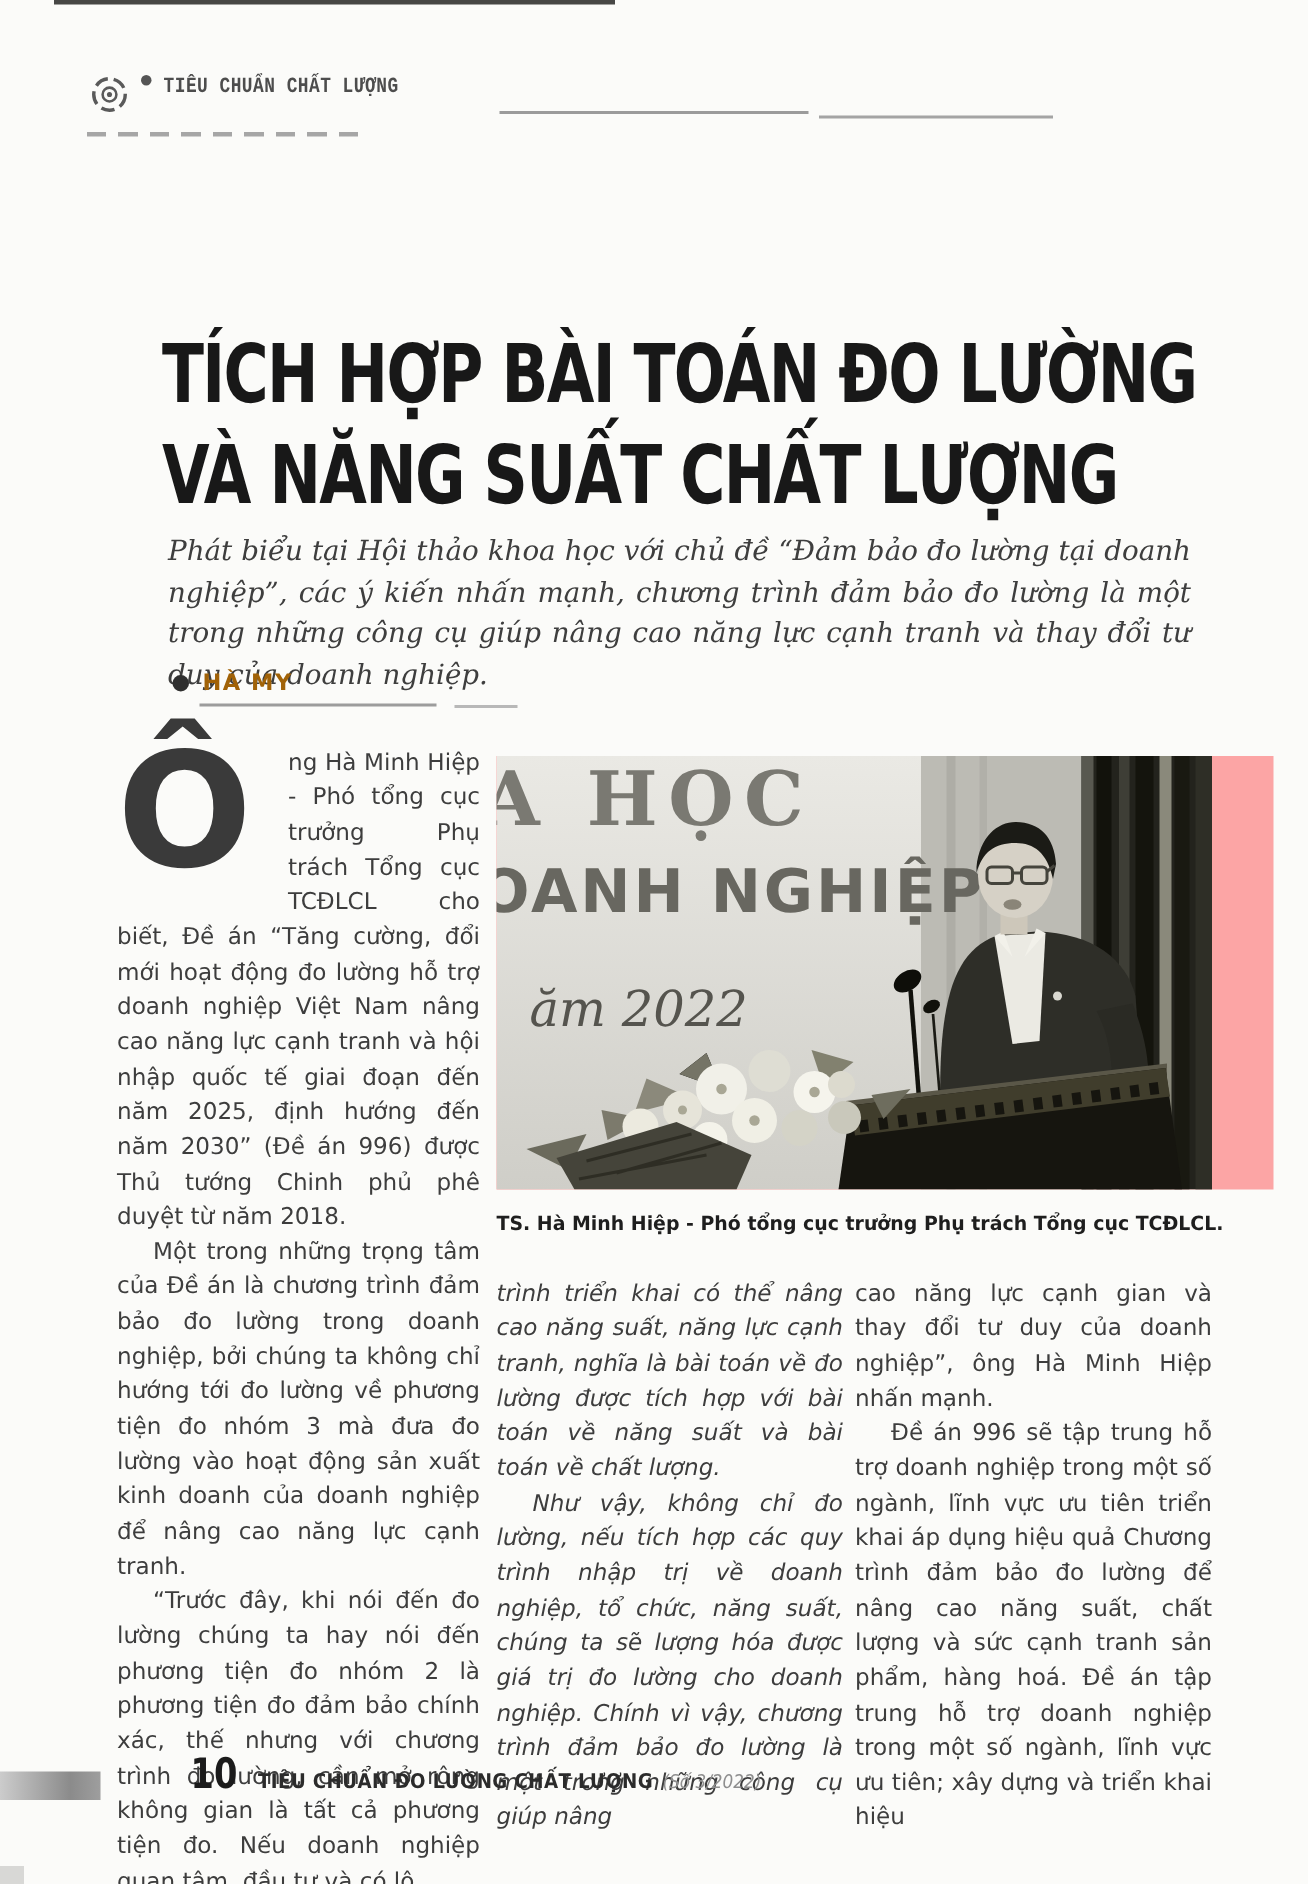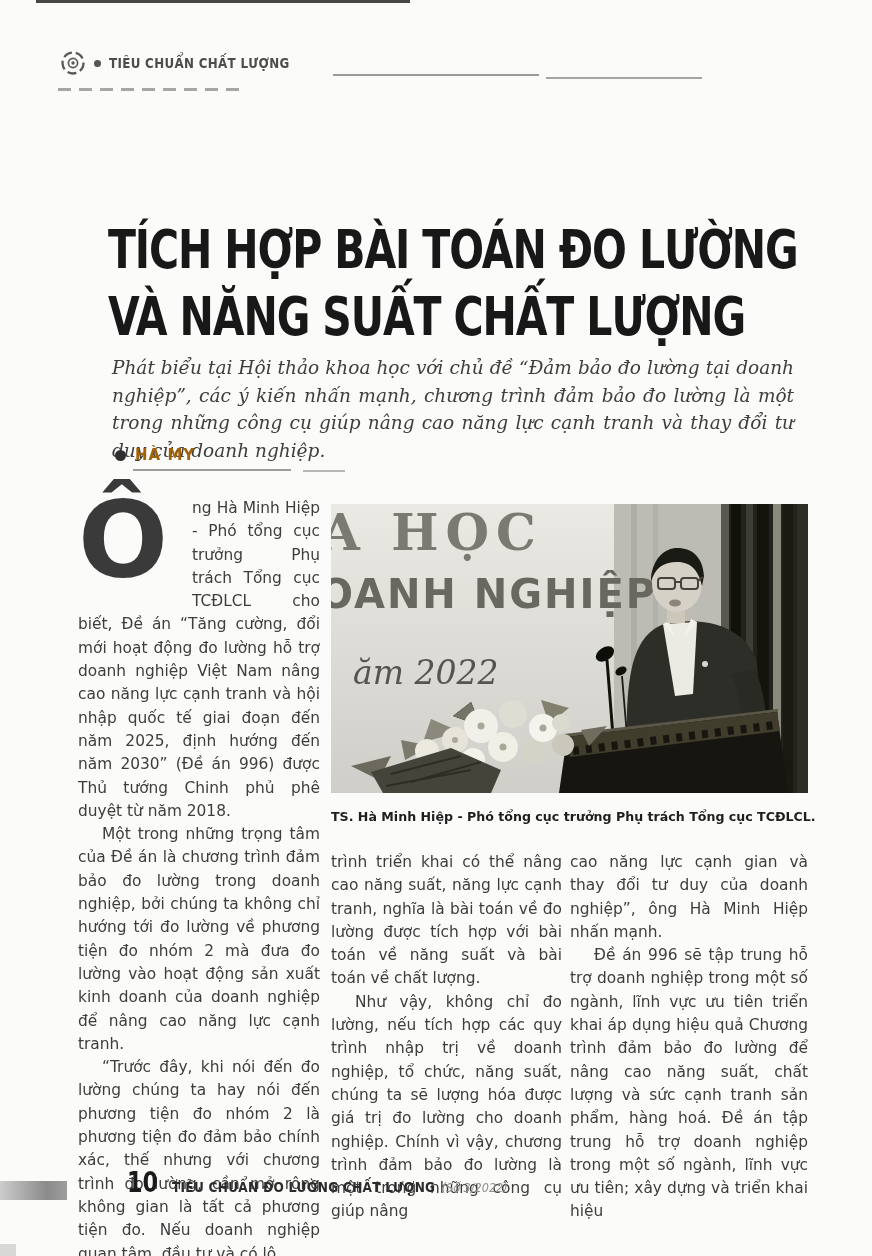--- a/index.html
+++ b/index.html
@@ -6,21 +6,21 @@
   .page{position:relative;width:872px;height:1256px;background:#fbfbf9;overflow:hidden;
         font-family:"DejaVu Sans",sans-serif;}
 
   
   .scan-topline{position:absolute;left:36px;top:0;width:374px;height:3px;background:#474745;}
   .scan-rule1{position:absolute;left:333px;top:74px;width:206px;height:2px;background:#9b9b9b;}
   .scan-rule2{position:absolute;left:546px;top:77px;width:156px;height:2px;background:#a4a4a4;}
   .scan-corner{position:absolute;left:0;top:1244px;width:16px;height:12px;background:#d8d8d6;}
 
   
-  .hdr{position:absolute;left:60px;top:50px;display:flex;align-items:center;gap:8px;}
+  .hdr{position:absolute;left:60px;top:50px;display:flex;align-items:flex-start;gap:8px;font-family:Liberation Mono, monospace;}
   .hdr-bullet{width:7px;height:7px;border-radius:50%;background:#555;}
   .hdr-label{font-weight:bold;font-size:14.5px;color:#4d4d4d;letter-spacing:.4px;
              transform:scaleX(.82);transform-origin:0 50%;white-space:nowrap;}
   .hdr-dashes{position:absolute;left:58px;top:88px;width:182px;height:3px;
               background:repeating-linear-gradient(90deg,#a6a6a6 0 13px,transparent 13px 21px);}
 
   
   .title{position:absolute;left:108px;top:216px;color:#181818;font-weight:bold;}
   .title-line{display:block;font-size:54px;line-height:67px;letter-spacing:-1.5px;
               transform:scaleX(.76);transform-origin:0 0;white-space:nowrap;}
@@ -32,29 +32,29 @@
   
   .byline{position:absolute;left:115px;top:446px;display:flex;align-items:center;gap:9px;}
   .byline-dot{width:11px;height:11px;border-radius:50%;background:#2f2f2f;}
   .byline-name{font-size:15px;font-weight:bold;color:#a16207;letter-spacing:1px;}
   .byline-rule{position:absolute;left:133px;top:469px;width:158px;height:1.5px;background:#9c9c9c;}
   .byline-rule2{position:absolute;left:303px;top:470px;width:42px;height:1.5px;background:#b8b8b8;}
 
   
   .col{position:absolute;}
   .col1{left:78px;top:497px;width:242px;}
-  .col2{left:331px;top:851px;width:231px;}
+  .col2{left:331px;top:851px;width:231px;font-style:italic;}
   .col3{left:570px;top:851px;width:238px;}
   .col p{margin:0;font-size:15.4px;line-height:23.3px;color:#3d3d3d;text-align:justify;}
   .p-indent{text-indent:24px;}
   .dropcap{float:left;width:106px;font-weight:bold;font-size:106px;line-height:88px;
            color:#3a3a3a;margin:0 8px 4px 0;height:96px;text-align:left;}
 
   
-  .photo{position:absolute;left:331px;top:504px;width:438px;height:289px;background:#fca5a5;}
+  .photo{position:absolute;left:331px;top:504px;width:518px;height:289px;background:#fca5a5;}
   .caption{position:absolute;left:331px;top:809px;width:477px;font-size:13px;font-weight:bold;
            color:#1e1e1e;white-space:nowrap;transform:scaleX(.97);transform-origin:0 0;}
 
   
   .footer-bar{position:absolute;left:0;top:1181px;width:67px;height:19px;
               background:linear-gradient(90deg,#cccccc 0%,#8b8b8b 70%,#9e9e9e 100%);}
   .footer{position:absolute;left:80px;top:1166px;display:flex;align-items:baseline;gap:6px;margin-left:47px;}
   .pagenum{font-size:28px;font-weight:bold;color:#1b1b1b;transform:scaleX(.8);transform-origin:0 100%;}
   .fmeta{display:flex;align-items:baseline;gap:7px;transform:scaleX(.9);transform-origin:0 80%;white-space:nowrap;}
   .fjournal{font-size:13.5px;font-weight:bold;color:#2b2b2b;letter-spacing:.3px;}
@@ -92,21 +92,21 @@
 
   <div class="byline">
     <span class="byline-dot"></span>
     <span class="byline-name">HÀ MY</span>
   </div>
   <div class="byline-rule"></div>
   <div class="byline-rule2"></div>
 
   <div class="col col1">
     <p><span class="dropcap">Ô</span><span>ng Hà Minh Hiệp - Phó tổng cục trưởng Phụ trách Tổng cục TCĐLCL cho biết, Đề án “Tăng cường, đổi mới hoạt động đo lường hỗ trợ doanh nghiệp Việt Nam nâng cao năng lực cạnh tranh và hội nhập quốc tế giai đoạn đến năm 2025, định hướng đến năm 2030” (Đề án 996) được Thủ tướng Chinh phủ phê duyệt từ năm 2018.</span></p>
-    <p class="p-indent">Một trong những trọng tâm của Đề án là chương trình đảm bảo đo lường trong doanh nghiệp, bởi chúng ta không chỉ hướng tới đo lường về phương tiện đo nhóm 2 mà đưa đo lường vào hoạt động sản xuất kinh doanh của doanh nghiệp để nâng cao năng lực cạnh tranh.</p>
+    <p class="p-indent">Một trong những trọng tâm của Đề án là chương trình đảm bảo đo lường trong doanh nghiệp, bởi chúng ta không chỉ hướng tới đo lường về phương tiện đo nhóm 3 mà đưa đo lường vào hoạt động sản xuất kinh doanh của doanh nghiệp để nâng cao năng lực cạnh tranh.</p>
     <p class="p-indent">“Trước đây, khi nói đến đo lường chúng ta hay nói đến phương tiện đo nhóm 2 là phương tiện đo đảm bảo chính xác, thế nhưng với chương trình đo lường, cần mở rộng không gian là tất cả phương tiện đo. Nếu doanh nghiệp quan tâm, đầu tư và có lộ</p>
   </div>
 
   <div class="photo">
     <svg width="477" height="289" viewBox="0 0 477 289">
       <defs>
         <linearGradient id="pgbg" x1="0" y1="0" x2="0" y2="1">
           <stop offset="0" stop-color="#eae9e4"></stop>
             <stop offset="1" stop-color="#cfcec8"></stop>
         </linearGradient>

